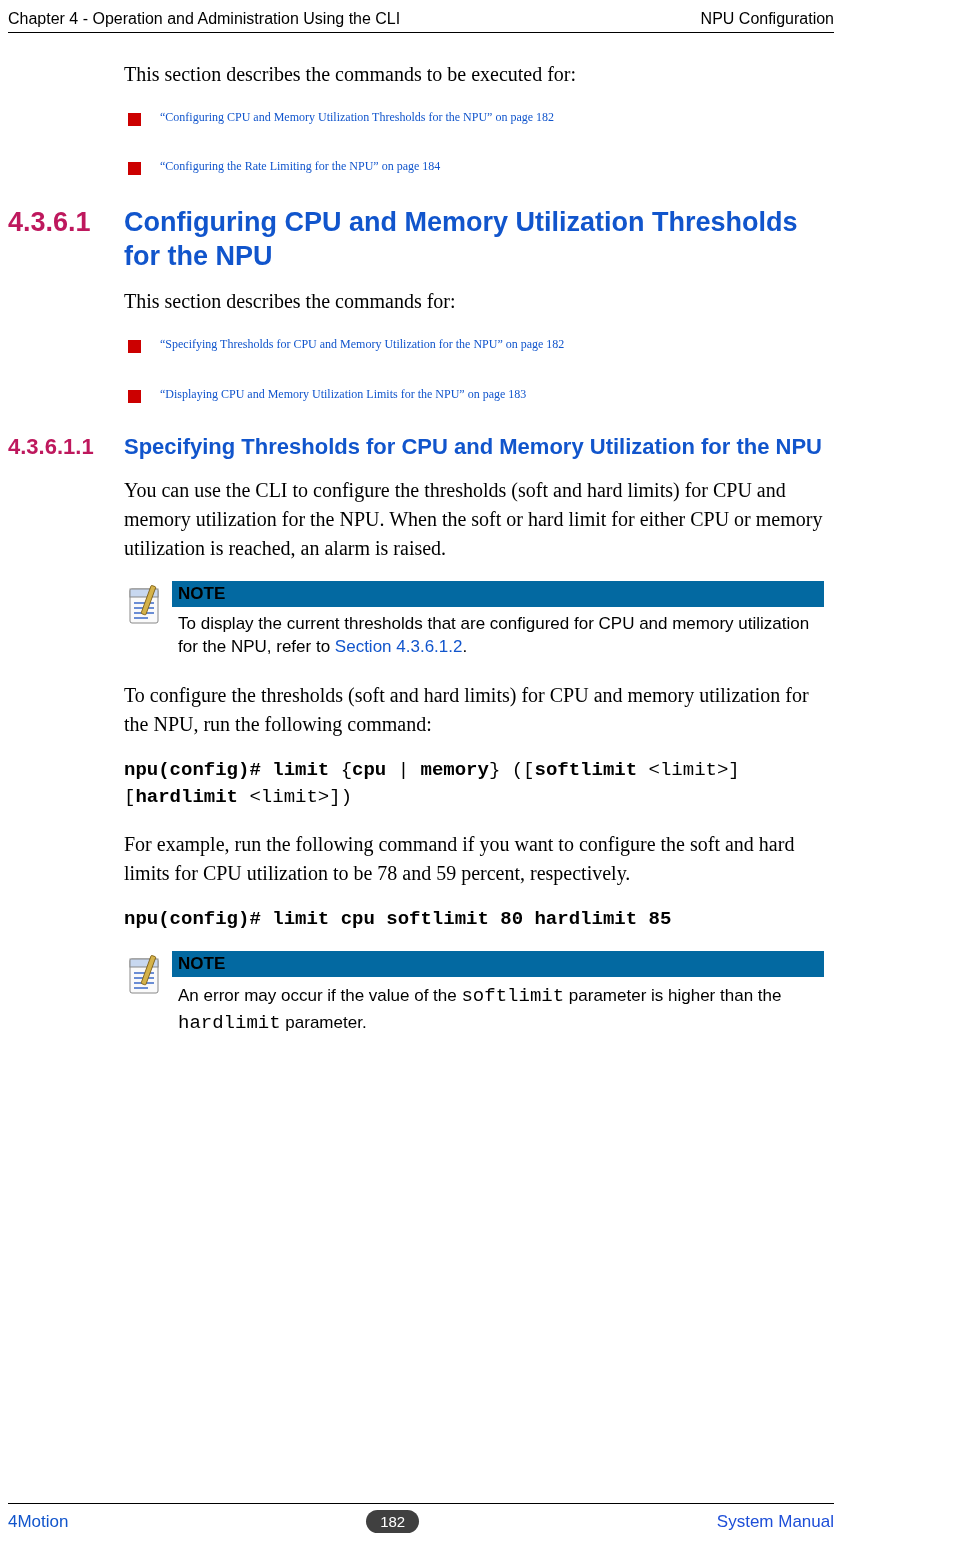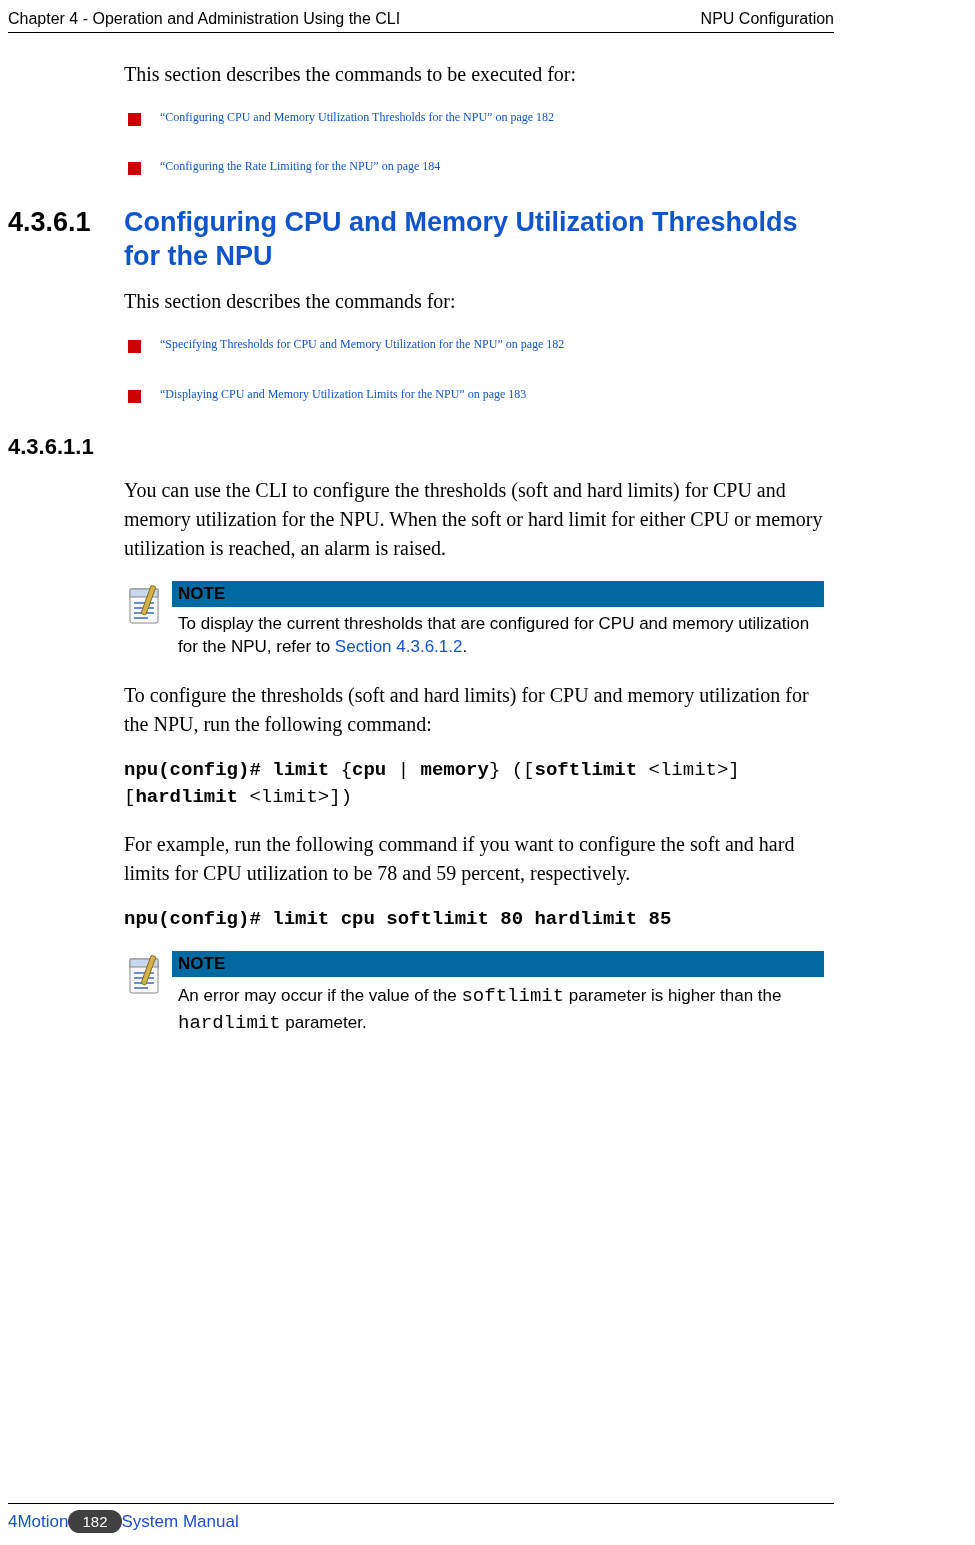--- a/index.html
+++ b/index.html
@@ -71,21 +71,21 @@
   }
   .section-row {
     display: flex;
     align-items: flex-start;
     margin-top: 10px;
     margin-bottom: 14px;
   }
   .sec-num {
     width: 116px;
     flex: 0 0 116px;
-    color: #000000;
+    color: #be185d;
     font-family: Arial, Helvetica, sans-serif;
     font-weight: bold;
   }
   .sec-title {
     color: #1155cc;
     font-family: Arial, Helvetica, sans-serif;
     font-weight: bold;
   }
   .h2 .sec-num, .h2 .sec-title { font-size: 27px; line-height: 1.25; }
   .h3 .sec-num, .h3 .sec-title { font-size: 22px; line-height: 1.3; }
@@ -130,23 +130,24 @@
   .codeline b { font-weight: bold; }
   .footer {
     position: absolute;
     left: 8px;
     right: 8px;
     bottom: 12px;
     border-top: 1px solid #000;
     padding-top: 6px;
     display: flex;
     align-items: center;
-    justify-content: flex-start;
+    justify-content: space-between;
     font-family: Arial, Helvetica, sans-serif;
     font-size: 17px;
+    gap: 28px;
   }
   .footer-left { color: #1155cc; }
   .footer-right { color: #1d4ed8; }
   .page-badge {
     background: #404040;
     color: #fff;
     border-radius: 16px;
     padding: 3px 14px;
     font-size: 15px;
   }
@@ -192,20 +193,21 @@
         </li>
         <li>
           <span class="square"></span>
           <span class="xref">“Displaying CPU and Memory Utilization Limits for the NPU” on page 183</span>
         </li>
       </ul>
     </div>
 
     <div class="section-row h3">
       <div class="sec-num">4.3.6.1.1</div>
+      <div class="sec-title">Specifying Thresholds for CPU and Memory Utilization for the NPU</div>
     </div>
 
     <div class="body-block">
       <div class="para">You can use the CLI to configure the thresholds (soft and hard limits) for CPU and memory utilization for the NPU. When the soft or hard limit for either CPU or memory utilization is reached, an alarm is raised.</div>
     </div>
 
     <div class="note-block">
       <div class="note-icon">
         <svg class="notepad-svg" width="40" height="46" viewBox="0 0 40 46">
           <rect x="6" y="6" width="28" height="34" rx="2" fill="#fafafa" stroke="#888" stroke-width="1"></rect>

